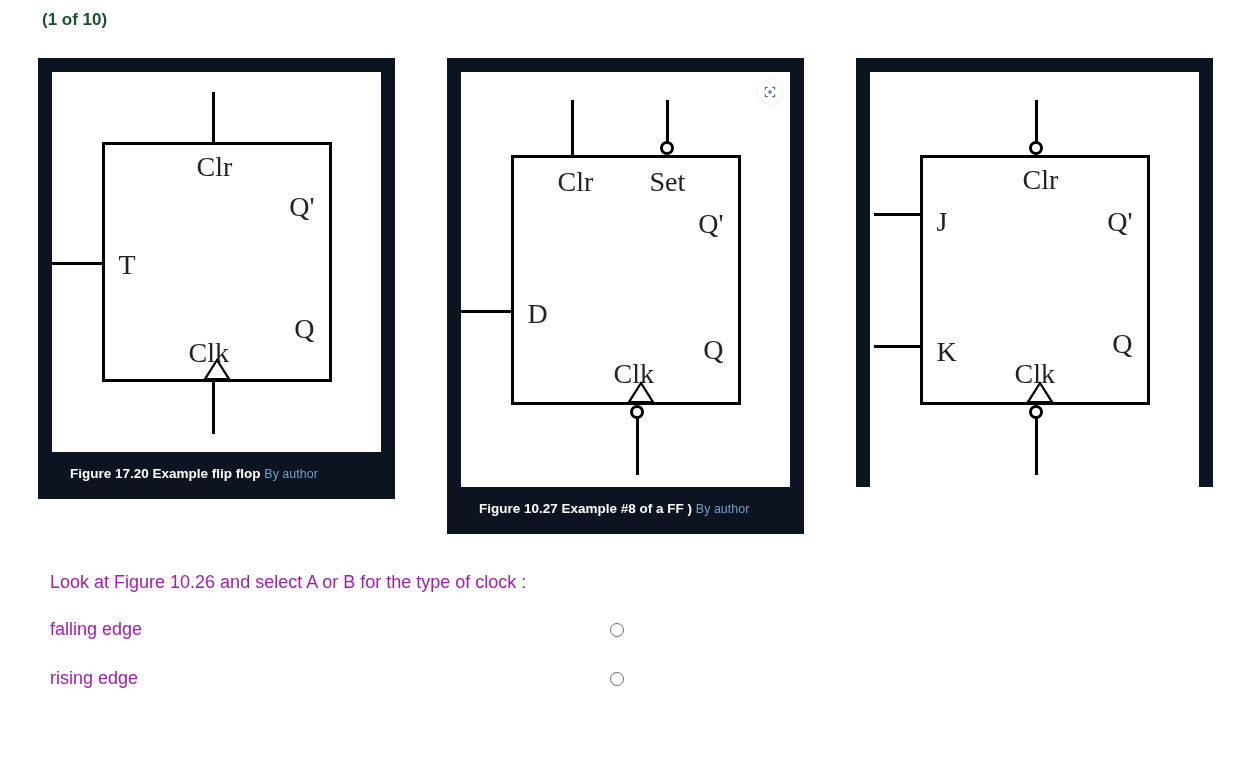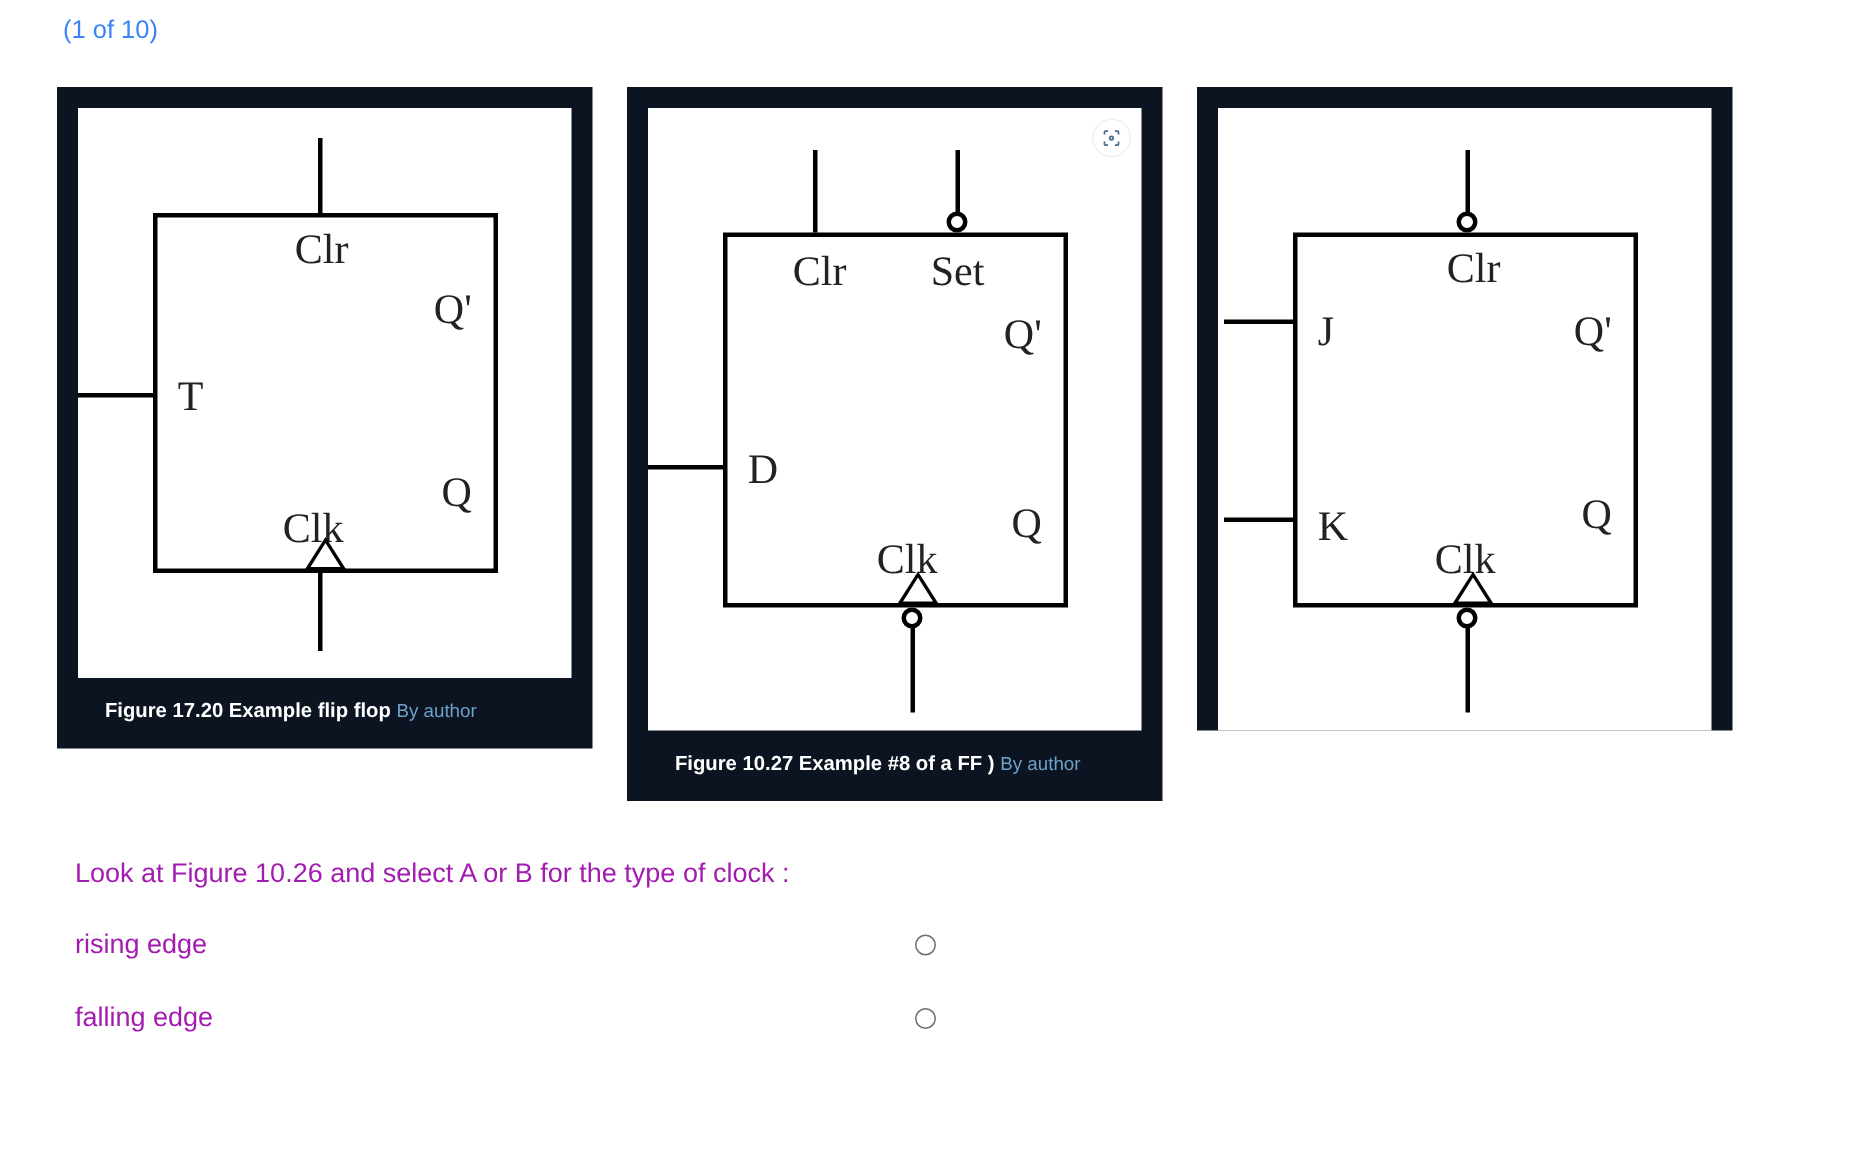--- a/index.html
+++ b/index.html
@@ -5,22 +5,22 @@
   * { box-sizing: border-box; }
   body {
     margin: 0;
     padding: 0;
     font-family: Arial, Helvetica, sans-serif;
     background: #ffffff;
     color: #222;
     width: 1239px;
   }
   .page { padding: 10px 38px 30px 38px; }
-  .counter { font-size: 17px; color: #3b82f6; margin: 0 0 28px 4px; }
-  .figure-row { display: flex; gap: 23px; align-items: flex-start; }
+  .counter { font-size: 17px; color: #14532d; margin: 0 0 28px 4px; font-weight: bold; }
+  .figure-row { display: flex; gap: 52px; align-items: flex-start; }
   .figure-card {
     background: #0b1420;
     padding: 14px 14px 0 14px;
     position: relative;
   }
   .figure-card .drawing {
     background: #ffffff;
     display: flex;
     align-items: center;
     justify-content: center;
@@ -209,23 +209,23 @@
         </div>
       </div>
     </div>
 
   </div>
 
   <div class="qblock">
     <div class="qtext">Look at Figure 10.26 and select A or B for the type of clock :</div>
 
     <div class="opt-row">
+      <span class="opt-label">falling edge</span>
+      <span class="radio"></span>
+    </div>
+
+    <div class="opt-row">
       <span class="opt-label">rising edge</span>
       <span class="radio"></span>
     </div>
-
-    <div class="opt-row">
-      <span class="opt-label">falling edge</span>
-      <span class="radio"></span>
-    </div>
   </div>
 
 </div>
 
 </body></html>

